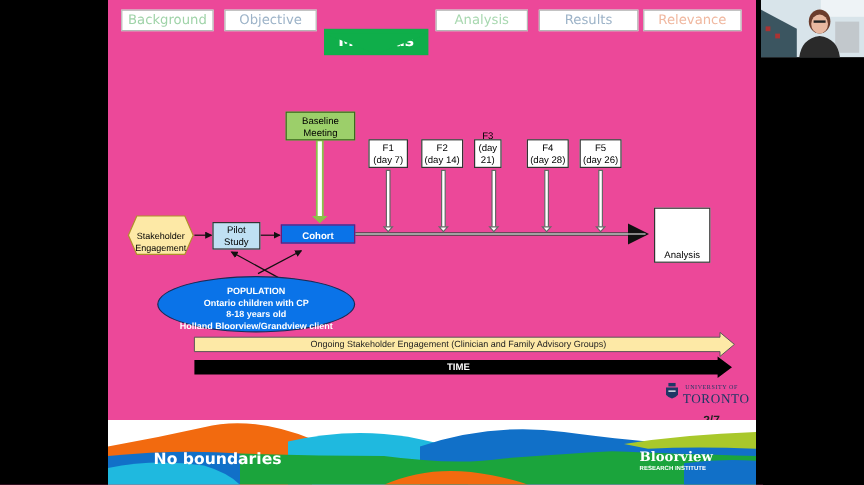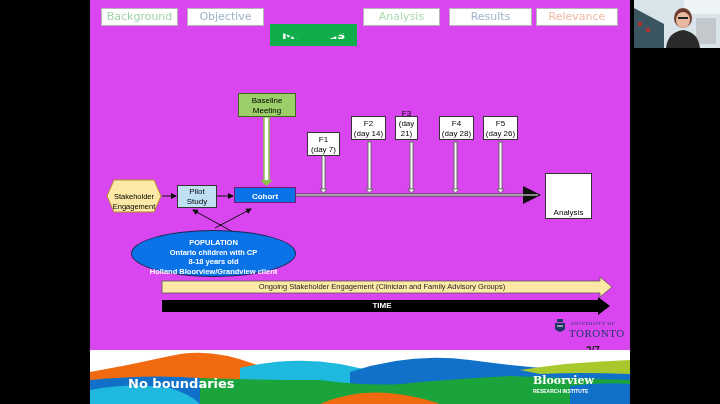--- a/index.html
+++ b/index.html
@@ -1,17 +1,17 @@
 <!DOCTYPE html>
 <html><head>
 <meta charset="utf-8">
 <style>
   html, body { margin:0; padding:0; }
   body { width:720px; height:404px; background:#000; position:relative; overflow:hidden; font-family:"Liberation Sans", sans-serif; }
-  .slide { position:absolute; left:90px; top:0; width:540px; height:404px; background:#d946ef; overflow:hidden; }
+  .slide { position:absolute; left:90px; top:0; width:540px; height:404px; background:#ec4899; overflow:hidden; }
   .tab { position:absolute; top:8px; height:18px; border:1px solid #b5b5b5; box-sizing:border-box; font-family:"DejaVu Sans", sans-serif; font-size:11px; text-align:center; line-height:16px; background:#fff; }
   .tab.active { background:#0fae4a; border:none; color:#fff; font-weight:bold; font-size:13px; height:22px; top:24px; line-height:22px; }
   .tab-arrow { position:absolute; }
   .box { position:absolute; box-sizing:border-box; display:flex; align-items:flex-end; justify-content:center; text-align:center; font-size:8px; line-height:10px; }
   .webcam { position:absolute; left:634px; top:0; width:86px; height:48px; overflow:hidden; }
   .label-text { position:absolute; white-space:nowrap; }
 </style>
 </head>
 <body>
 
@@ -80,21 +80,21 @@
 
   <div class="box" style="left:144px;top:187px;width:62px;height:16px;background:#0a73e8;border:1px solid #701a75;color:#fff;font-weight:bold;font-size:8px;">Cohort</div>
 
   <div class="box" style="left:148px;top:93px;width:58px;height:24px;background:#9ccf6a;border:1px solid #3d6b1e;">
     <div>
         <div>Baseline</div>
         <div>Meeting</div>
       </div>
   </div>
 
-  <div class="box" style="left:217px;top:132px;width:33px;height:24px;border:1px solid #333;background:#fff;">
+  <div class="box" style="left:217px;top:116px;width:33px;height:24px;border:1px solid #333;background:#fff;">
     <div>
         <div>F1</div>
         <div>(day 7)</div>
       </div>
   </div>
   <div class="box" style="left:261px;top:116px;width:35px;height:24px;border:1px solid #333;background:#fff;">
     <div>
         <div>F2</div>
         <div>(day 14)</div>
       </div>

